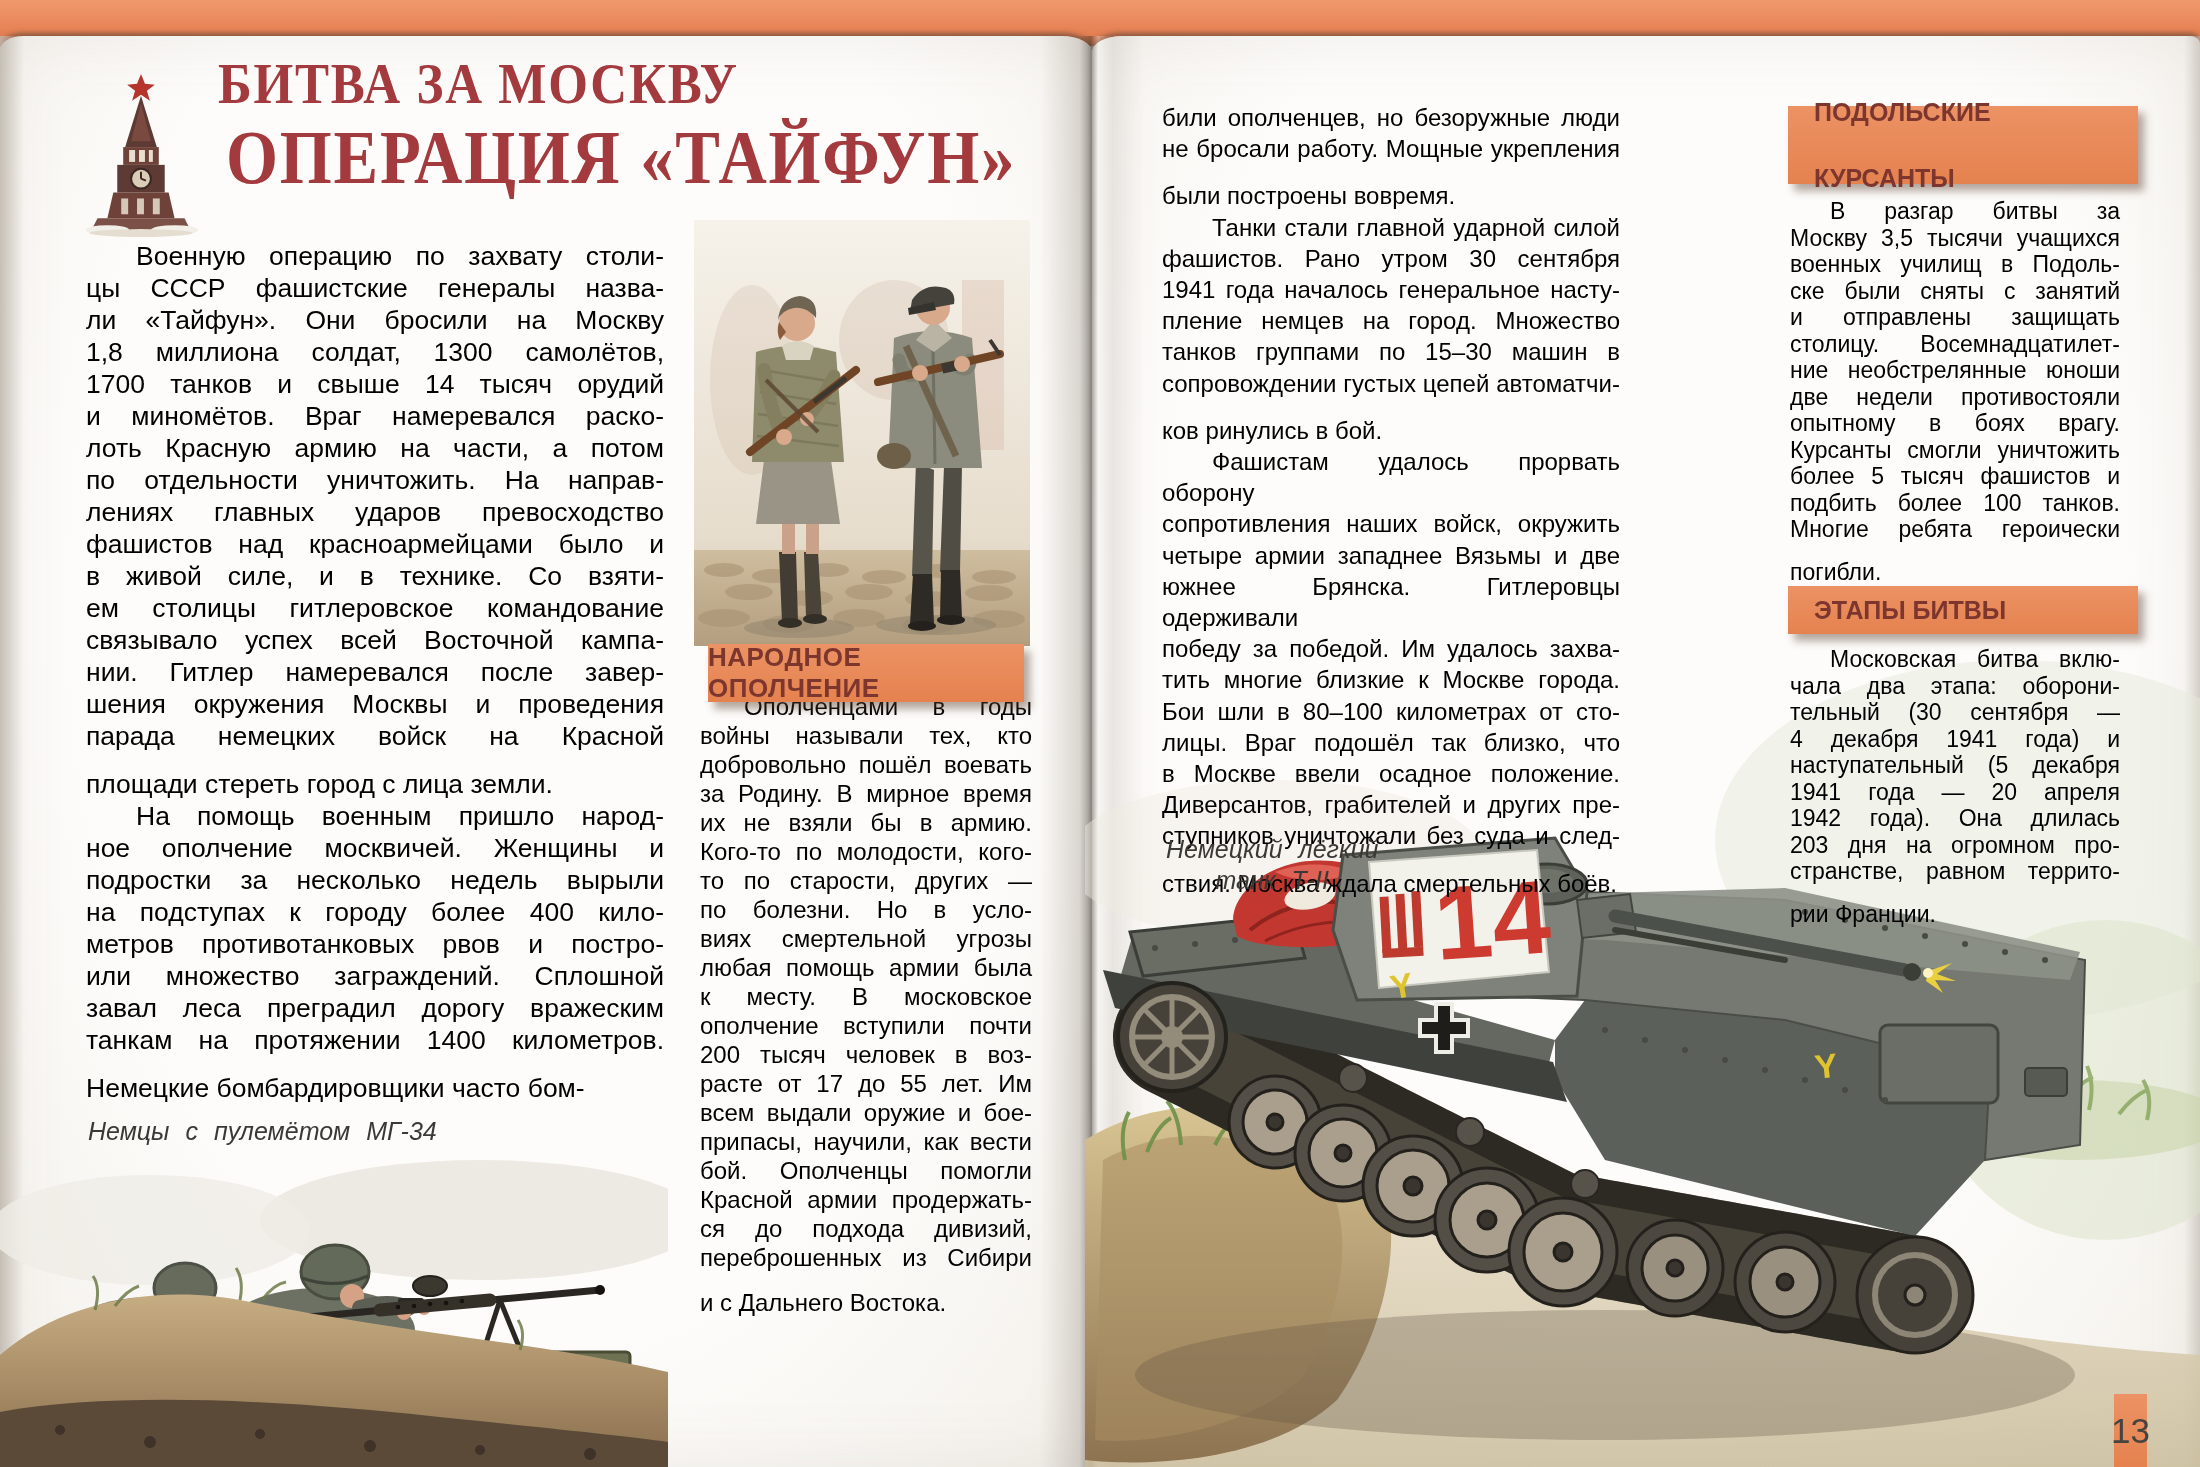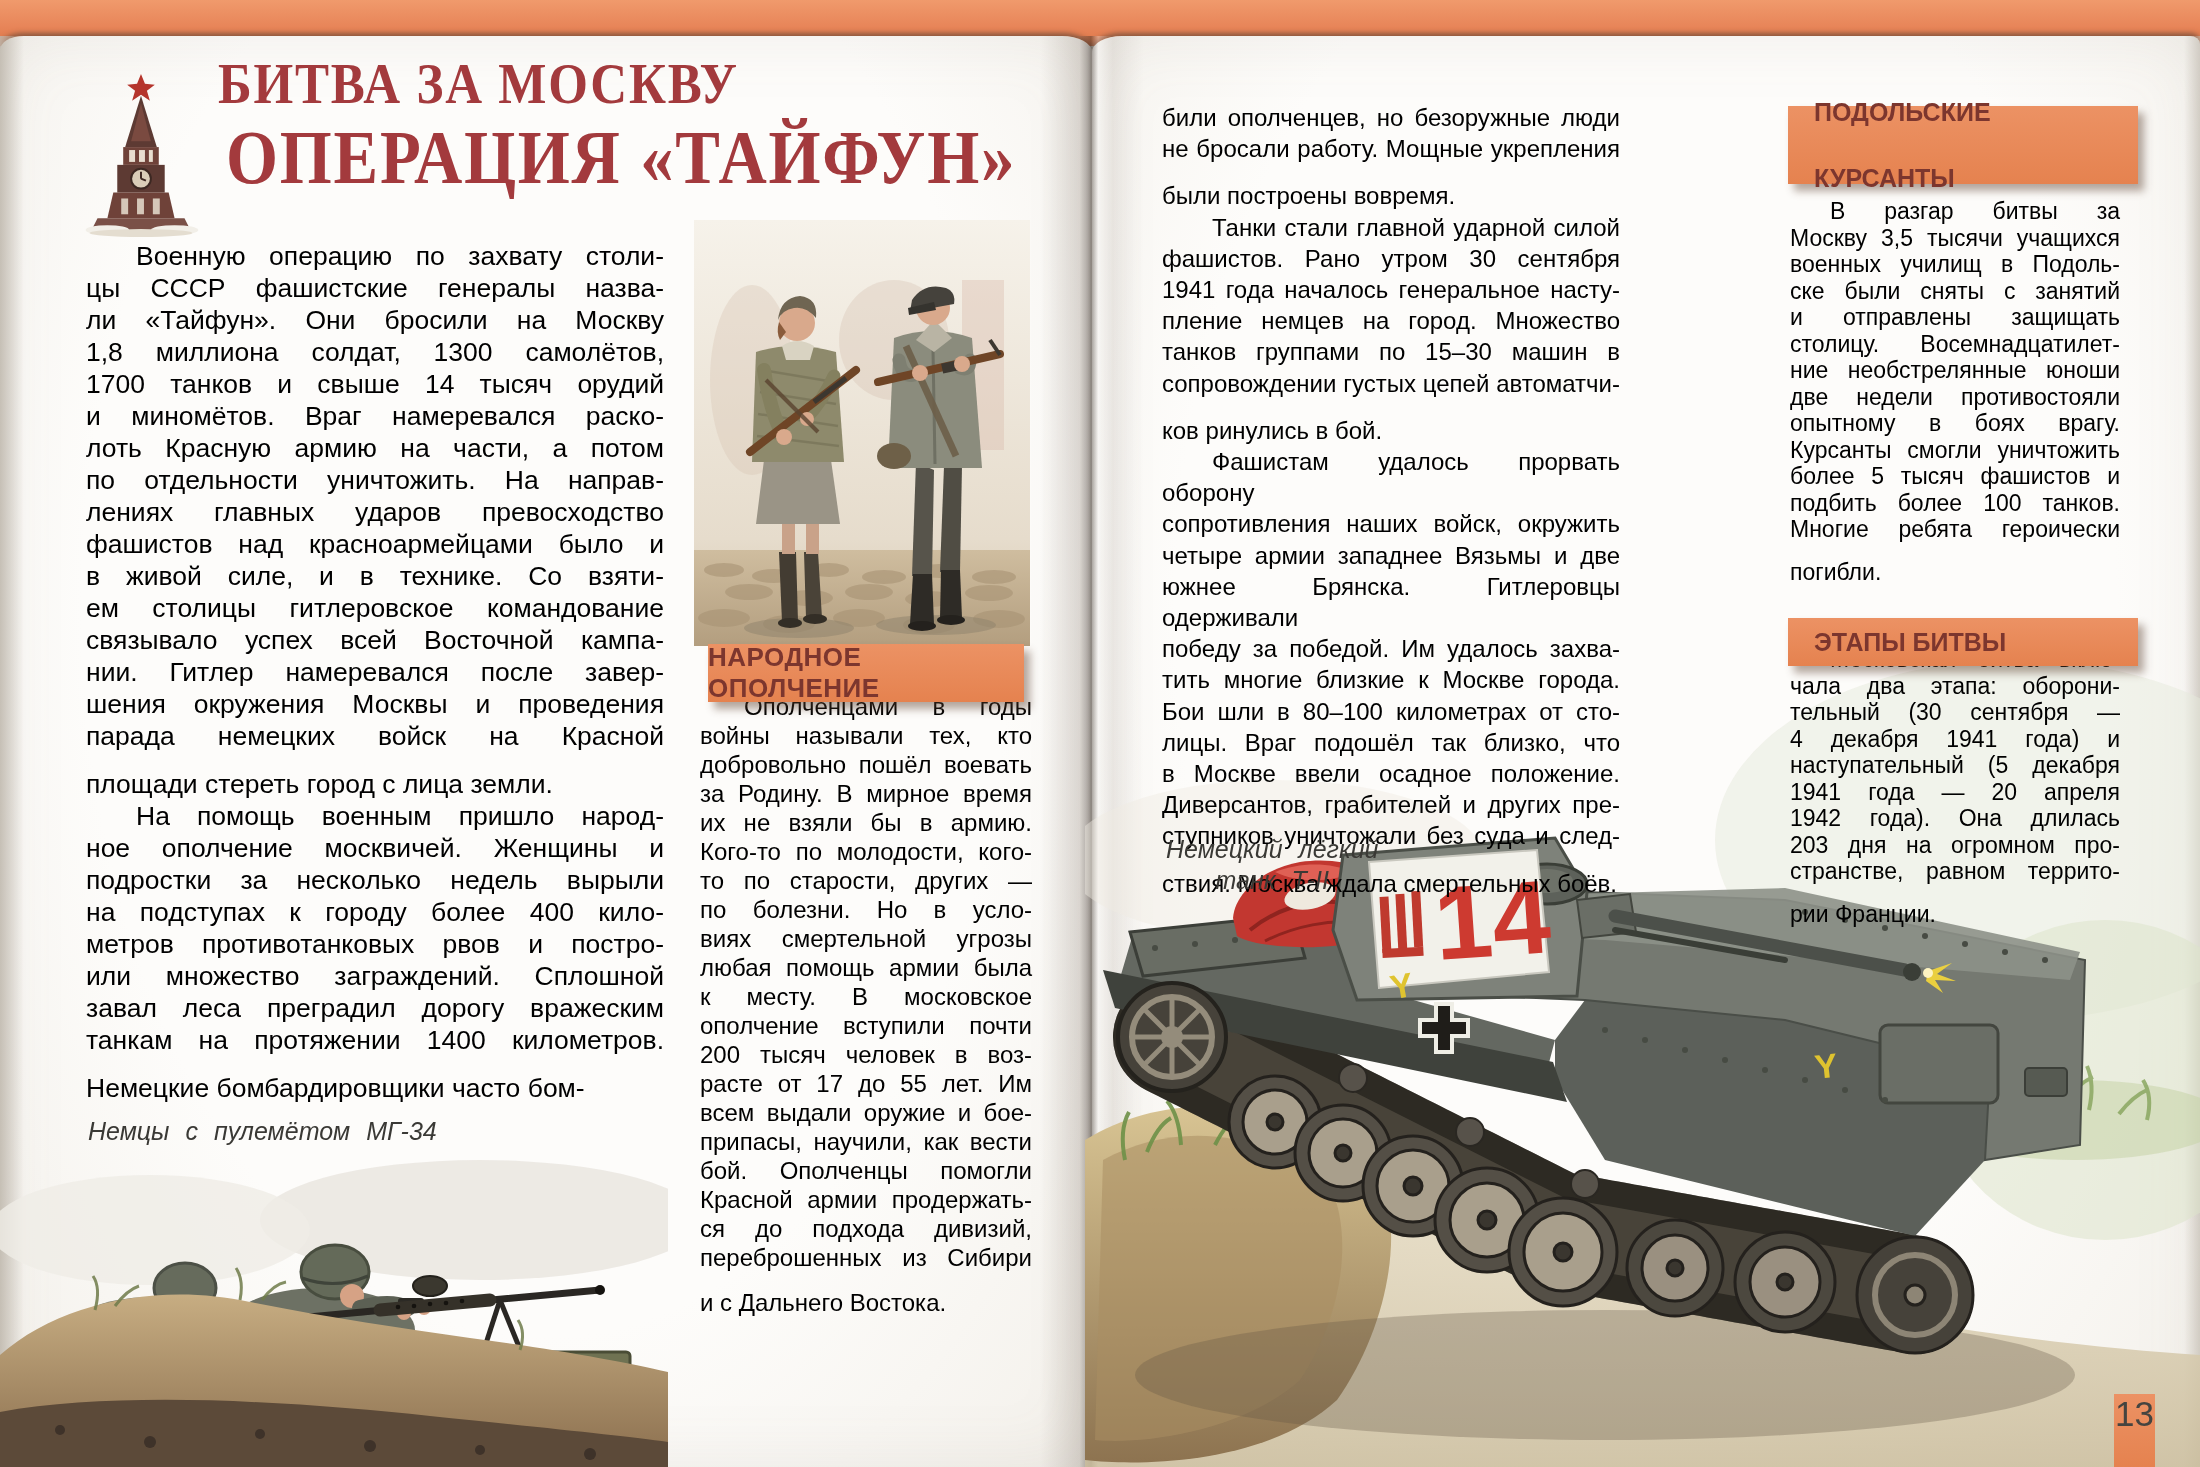--- a/index.html
+++ b/index.html
@@ -34,36 +34,36 @@
   .col-right{left:1162px;top:102px;width:458px;font-size:24px;line-height:31.2px;}
   .side-text{width:330px;font-size:23px;line-height:26.5px;}
   .side-text .line.first{text-indent:40px;}
   .side-text1{left:1790px;top:198px;position:absolute;}
   .side-text2{left:1790px;top:646px;position:absolute;}
 
   
   .obox{position:absolute;background:linear-gradient(180deg,#ec9264,#e5824f);box-shadow:6px 7px 8px rgba(92,62,44,.45);color:#7c362e;font-weight:bold;z-index:4;display:flex;flex-direction:column;justify-content:center;gap:36px;}
   .mid-header{left:708px;top:644px;width:316px;height:58px;align-items:center;font-size:26px;letter-spacing:.5px;}
   .side-box1{left:1788px;top:106px;width:324px;height:78px;padding-left:26px;font-size:25px;line-height:30px;}
-  .side-box2{left:1788px;top:586px;width:324px;height:48px;padding-left:26px;font-size:25px;margin-top:32px;}
+  .side-box2{left:1788px;top:586px;width:324px;height:48px;padding-left:26px;font-size:25px;}
 
   
   .caption{position:absolute;font-style:italic;font-size:25px;color:#3a3935;word-spacing:9px;z-index:4;line-height:31px;text-align:center;}
   .cap-mg{left:88px;top:1116px;}
   .cap-tank{left:1166px;top:834px;}
 
   
   .illus{position:absolute;z-index:1;}
   .illus-militia{left:694px;top:220px;width:336px;height:426px;}
   .illus-tower{left:56px;top:70px;width:168px;height:168px;z-index:2;}
   .illus-mg{left:0;top:1150px;width:668px;height:317px;}
   .illus-tank{left:1085px;top:600px;width:1115px;height:867px;}
 
   
-  .pagenum{position:absolute;left:2114px;top:1394px;width:41px;height:73px;background:linear-gradient(180deg,#ec9264,#e5824f);display:flex;justify-content:center;font-size:35px;color:#454440;z-index:5;}
+  .pagenum{position:absolute;left:2114px;top:1394px;width:33px;height:73px;background:linear-gradient(180deg,#ec9264,#e5824f);display:flex;align-items:center;justify-content:center;font-size:35px;color:#454440;z-index:5;}
 </style>
 </head>
 <body>
 
 <div class="spread">
 
   <div class="top-band"></div>
   <div class="page page-left"></div>
   <div class="page page-right"></div>
   <div class="gutter"></div>

